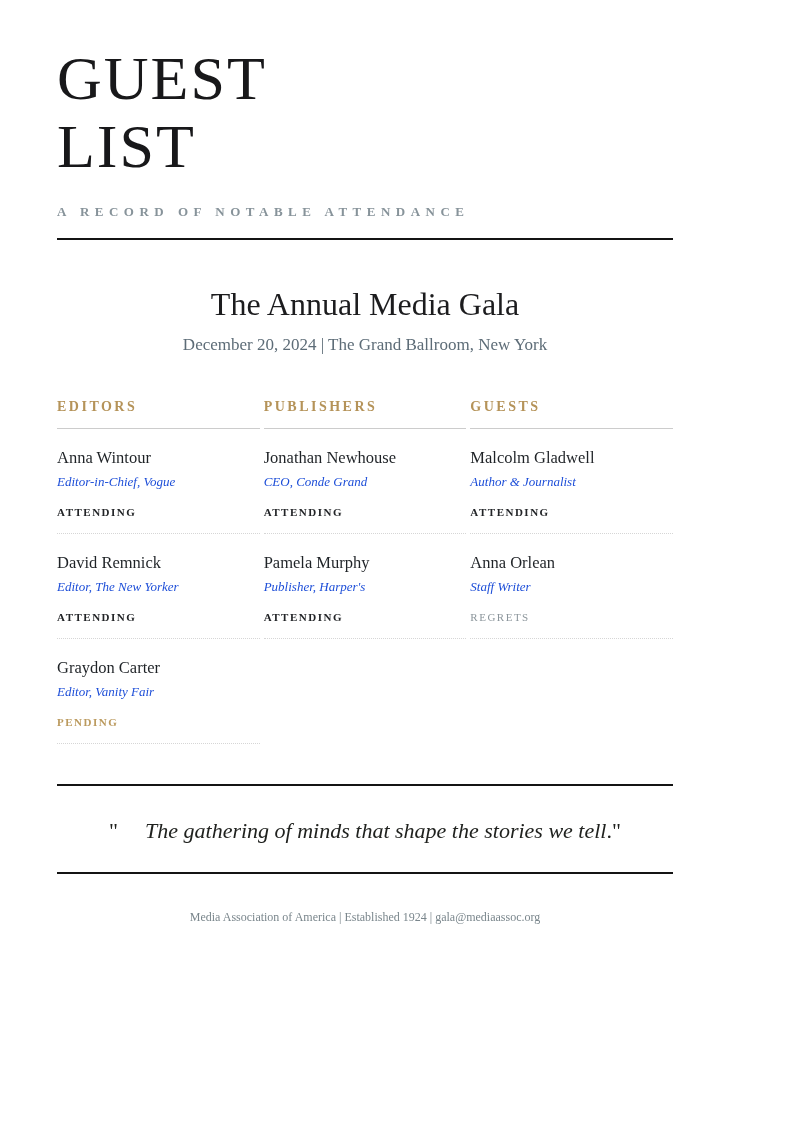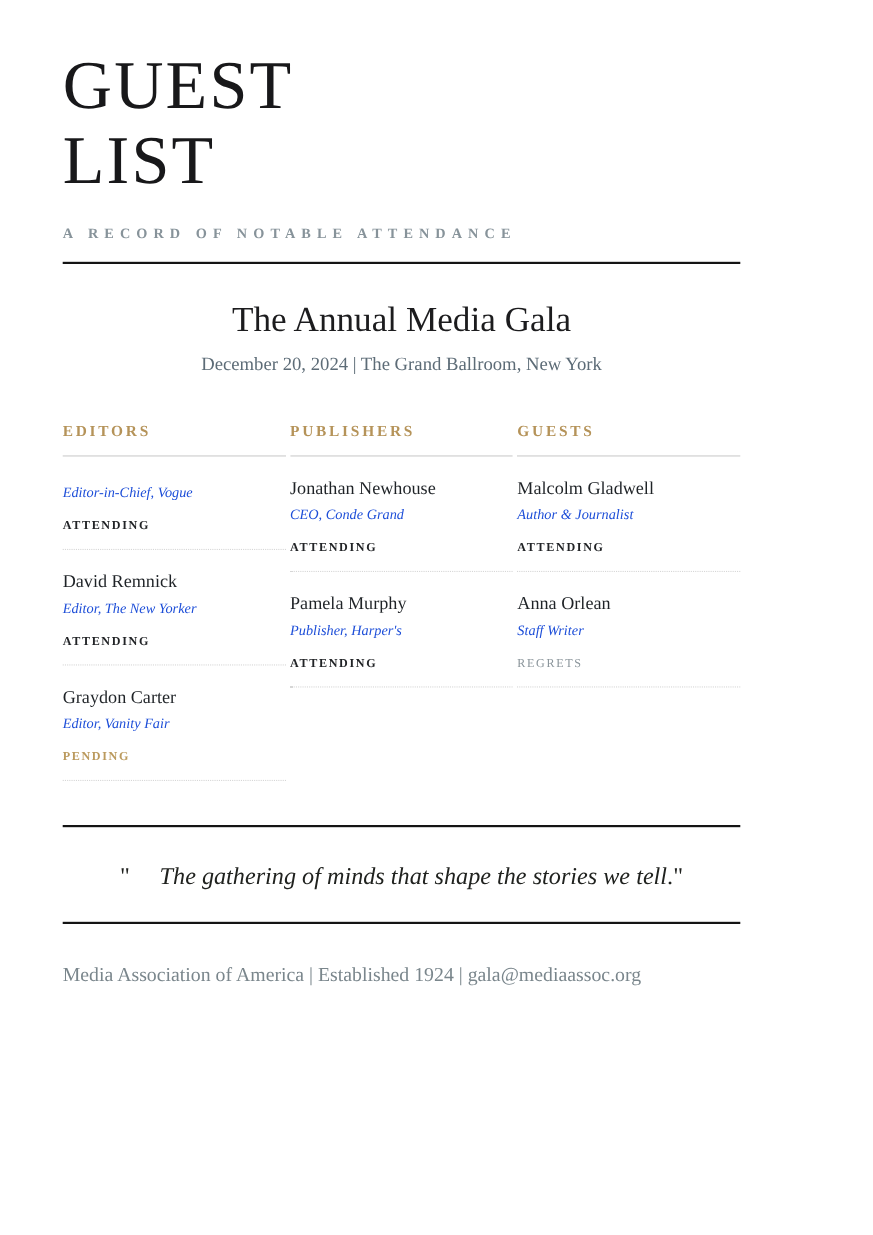--- a/index.html
+++ b/index.html
@@ -32,21 +32,21 @@
     color: #87939a;
   }
   .rule-dark {
     border: none;
     border-top: 2px solid #141414;
     margin-top: 18px;
   }
 
   
   .event-title {
-    margin-top: 32px;
+    margin-top: 46px;
     text-align: center;
     font-size: 32px;
     font-weight: 400;
     color: #1c1c1e;
   }
   .event-details {
     margin-top: 12px;
     text-align: center;
     font-size: 17px;
     color: #5d6c77;
@@ -100,22 +100,22 @@
     padding: 32px 0 28px 0;
     color: #20221f;
   }
   .quote em { font-style: italic; margin-left: 27px; }
   .quote .q-mark { font-style: normal; }
   .quote-rule-bottom { margin-top: 0; }
 
   
   .footer-text {
     margin-top: 36px;
-    text-align: left;
-    font-size: 18px;
+    text-align: center;
+    font-size: 12px;
     color: #7a868c;
   }
 </style>
 </head>
 <body>
 
 <div class="page">
 
   <header>
     <h1 class="wordmark">
@@ -129,20 +129,21 @@
   <section>
     <h2 class="event-title">The Annual Media Gala</h2>
     <div class="event-details">December 20, 2024 | The Grand Ballroom, New York</div>
   </section>
 
   <section class="columns">
 
     <div class="column">
       <div class="col-heading">EDITORS</div>
       <div class="entry">
+        <div class="entry-name">Anna Wintour</div>
         <div class="entry-role">Editor-in-Chief, Vogue</div>
         <div class="entry-status">ATTENDING</div>
       </div>
       <div class="entry">
         <div class="entry-name">David Remnick</div>
         <div class="entry-role">Editor, The New Yorker</div>
         <div class="entry-status">ATTENDING</div>
       </div>
       <div class="entry">
         <div class="entry-name">Graydon Carter</div>

